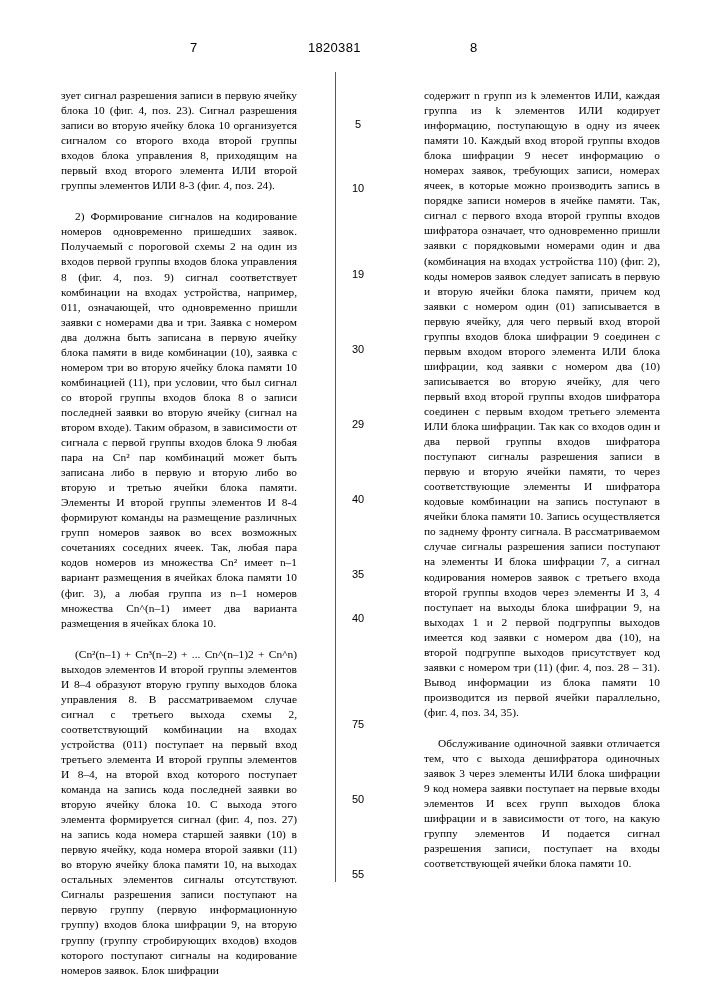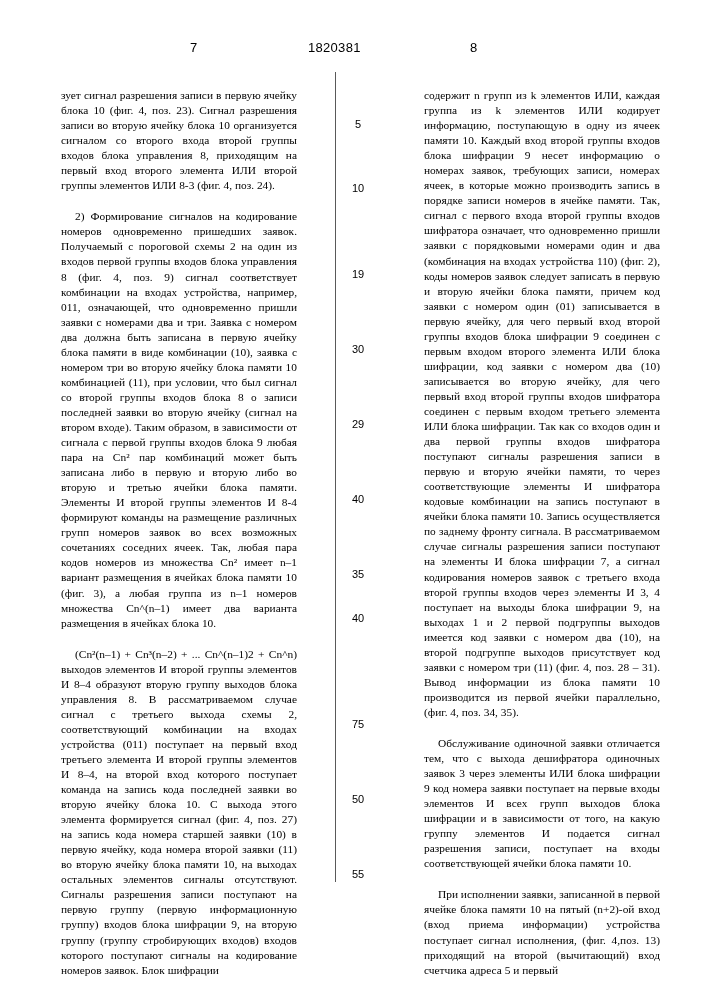--- a/index.html
+++ b/index.html
@@ -124,17 +124,16 @@
 
     <div class="col left">
       <p class="noindent">зует сигнал разрешения записи в первую ячейку блока 10 (фиг. 4, поз. 23). Сигнал разрешения записи во вторую ячейку блока 10 организуется сигналом со второго входа второй группы входов блока управления 8, приходящим на первый вход второго элемента ИЛИ второй группы элементов ИЛИ 8-3 (фиг. 4, поз. 24).</p>
       <p>2) Формирование сигналов на кодирование номеров одновременно пришедших заявок. Получаемый с пороговой схемы 2 на один из входов первой группы входов блока управления 8 (фиг. 4, поз. 9) сигнал соответствует комбинации на входах устройства, например, 011, означающей, что одновременно пришли заявки с номерами два и три. Заявка с номером два должна быть записана в первую ячейку блока памяти в виде комбинации (10), заявка с номером три во вторую ячейку блока памяти 10 комбинацией (11), при условии, что был сигнал со второй группы входов блока 8 о записи последней заявки во вторую ячейку (сигнал на втором входе). Таким образом, в зависимости от сигнала с первой группы входов блока 9 любая пара на Сn² пар комбинаций может быть записана либо в первую и вторую либо во вторую и третью ячейки блока памяти. Элементы И второй группы элементов И 8-4 формируют команды на размещение различных групп номеров заявок во всех возможных сочетаниях соседних ячеек. Так, любая пара кодов номеров из множества Сn² имеет n–1 вариант размещения в ячейках блока памяти 10 (фиг. 3), а любая группа из n–1 номеров множества Сn^(n–1) имеет два варианта размещения в ячейках блока 10.</p>
       <p>(Сn²(n–1) + Сn³(n–2) + ... Сn^(n–1)2 + Сn^n) выходов элементов И второй группы элементов И 8–4 образуют вторую группу выходов блока управления 8. В рассматриваемом случае сигнал с третьего выхода схемы 2, соответствующий комбинации на входах устройства (011) поступает на первый вход третьего элемента И второй группы элементов И 8–4, на второй вход которого поступает команда на запись кода последней заявки во вторую ячейку блока 10. С выхода этого элемента формируется сигнал (фиг. 4, поз. 27) на запись кода номера старшей заявки (10) в первую ячейку, кода номера второй заявки (11) во вторую ячейку блока памяти 10, на выходах остальных элементов сигналы отсутствуют. Сигналы разрешения записи поступают на первую группу (первую информационную группу) входов блока шифрации 9, на вторую группу (группу стробирующих входов) входов которого поступают сигналы на кодирование номеров заявок. Блок шифрации</p>
     </div>
 
     <div class="col right">
       <p class="noindent">содержит n групп из k элементов ИЛИ, каждая группа из k элементов ИЛИ кодирует информацию, поступающую в одну из ячеек памяти 10. Каждый вход второй группы входов блока шифрации 9 несет информацию о номерах заявок, требующих записи, номерах ячеек, в которые можно производить запись в порядке записи номеров в ячейке памяти. Так, сигнал с первого входа второй группы входов шифратора означает, что одновременно пришли заявки с порядковыми номерами один и два (комбинация на входах устройства 110) (фиг. 2), коды номеров заявок следует записать в первую и вторую ячейки блока памяти, причем код заявки с номером один (01) записывается в первую ячейку, для чего первый вход второй группы входов блока шифрации 9 соединен с первым входом второго элемента ИЛИ блока шифрации, код заявки с номером два (10) записывается во вторую ячейку, для чего первый вход второй группы входов шифратора соединен с первым входом третьего элемента ИЛИ блока шифрации. Так как со входов один и два первой группы входов шифратора поступают сигналы разрешения записи в первую и вторую ячейки памяти, то через соответствующие элементы И шифратора кодовые комбинации на запись поступают в ячейки блока памяти 10. Запись осуществляется по заднему фронту сигнала. В рассматриваемом случае сигналы разрешения записи поступают на элементы И блока шифрации 7, а сигнал кодирования номеров заявок с третьего входа второй группы входов через элементы И 3, 4 поступает на выходы блока шифрации 9, на выходах 1 и 2 первой подгруппы выходов имеется код заявки с номером два (10), на второй подгруппе выходов присутствует код заявки с номером три (11) (фиг. 4, поз. 28 – 31). Вывод информации из блока памяти 10 производится из первой ячейки параллельно, (фиг. 4, поз. 34, 35).</p>
       <p>Обслуживание одиночной заявки отличается тем, что с выхода дешифратора одиночных заявок 3 через элементы ИЛИ блока шифрации 9 код номера заявки поступает на первые входы элементов И всех групп выходов блока шифрации и в зависимости от того, на какую группу элементов И подается сигнал разрешения записи, поступает на входы соответствующей ячейки блока памяти 10.</p>
-      <p>При исполнении заявки, записанной в первой ячейке блока памяти 10 на пятый (n+2)-ой вход (вход приема информации) устройства поступает сигнал исполнения, (фиг. 4,поз. 13) приходящий на второй (вычитающий) вход счетчика адреса 5 и первый</p>
     </div>
 
   </div>
 </div>
 
 </body></html>

